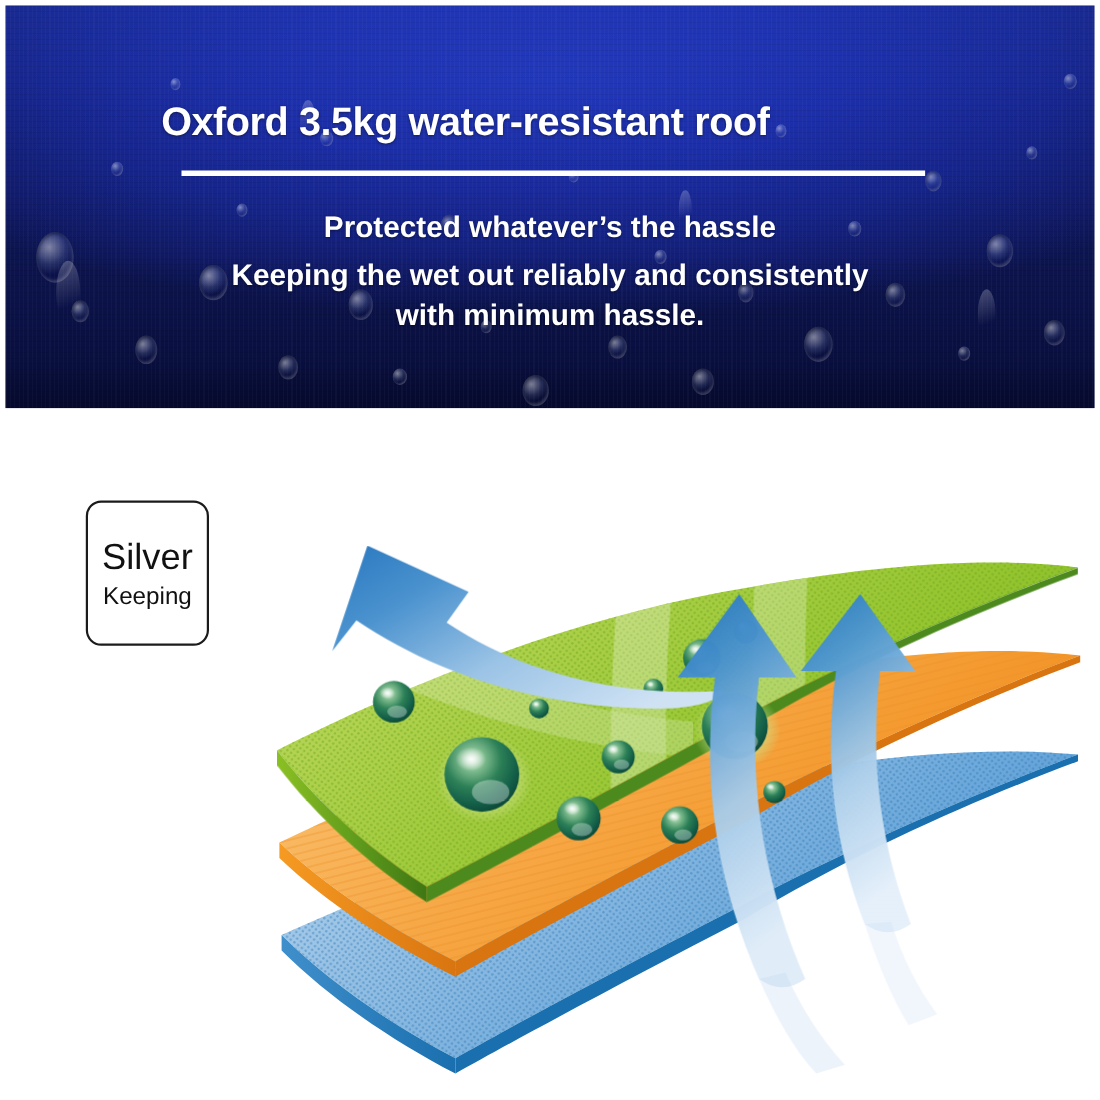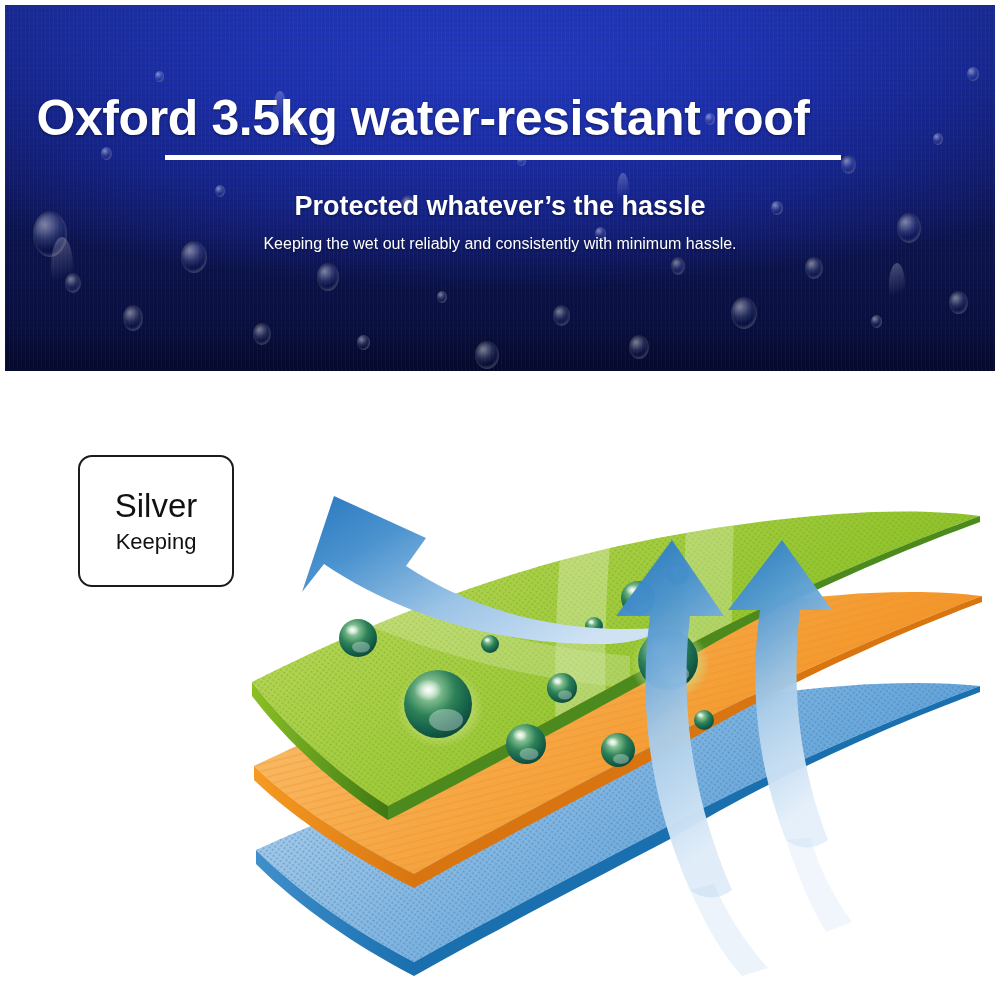--- a/index.html
+++ b/index.html
@@ -80,21 +80,21 @@
     top: 0;
     width: 990px;
     text-align: center;
     color: #ffffff;
   }
   .hero-title {
     position: absolute;
     top: 88px;
     left: 0;
     width: 836px;
-    font-size: 50px;
+    font-size: 36px;
     font-weight: bold;
     letter-spacing: -0.4px;
     line-height: 1;
     white-space: nowrap;
     text-shadow: 0 1px 3px rgba(0,0,0,.45);
   }
   .hero-rule {
     position: absolute;
     top: 150px;
     left: 160px;
@@ -110,36 +110,36 @@
     font-size: 27px;
     font-weight: bold;
     white-space: nowrap;
     text-shadow: 0 1px 3px rgba(0,0,0,.45);
   }
   .hero-body {
     position: absolute;
     top: 228px;
     left: 195px;
     width: 600px;
-    font-size: 16px;
-    font-weight: normal;
+    font-size: 27px;
+    font-weight: bold;
     line-height: 1.32;
     text-shadow: 0 1px 3px rgba(0,0,0,.40);
   }
 
   
   .badges {
     position: absolute;
     left: 78px;
     top: 455px;
     width: 136px;
   }
   .badge {
     position: relative;
-    width: 156px;
+    width: 112px;
     height: 132px;
     border: 2px solid #1b1b1b;
     border-radius: 14px;
     background: #ffffff;
     margin-bottom: 38px;
     display: flex;
     flex-direction: column;
     align-items: center;
     justify-content: center;
     box-sizing: border-box;

